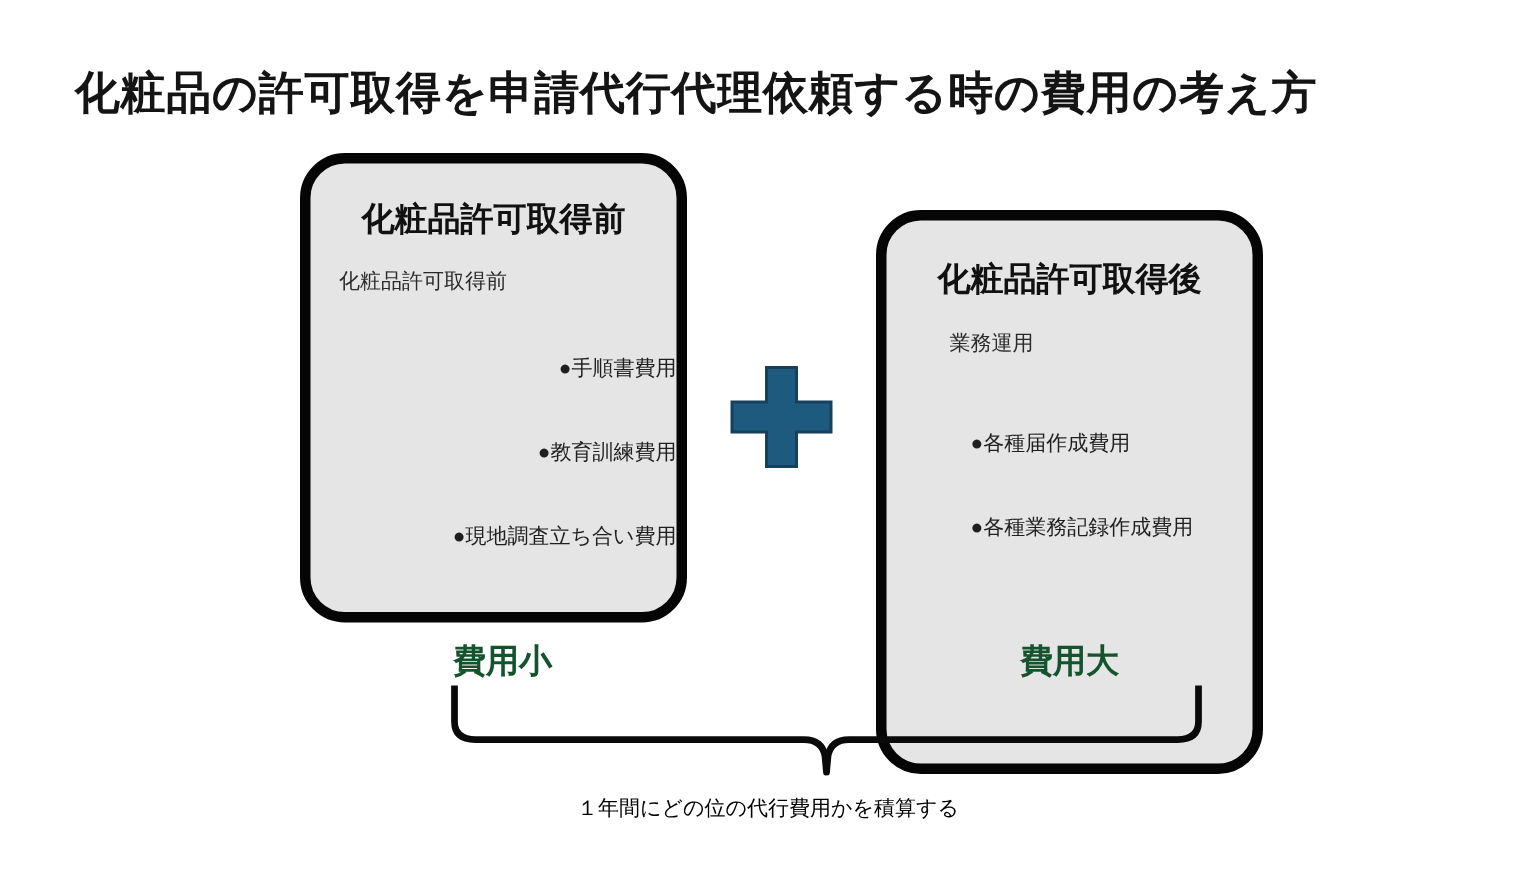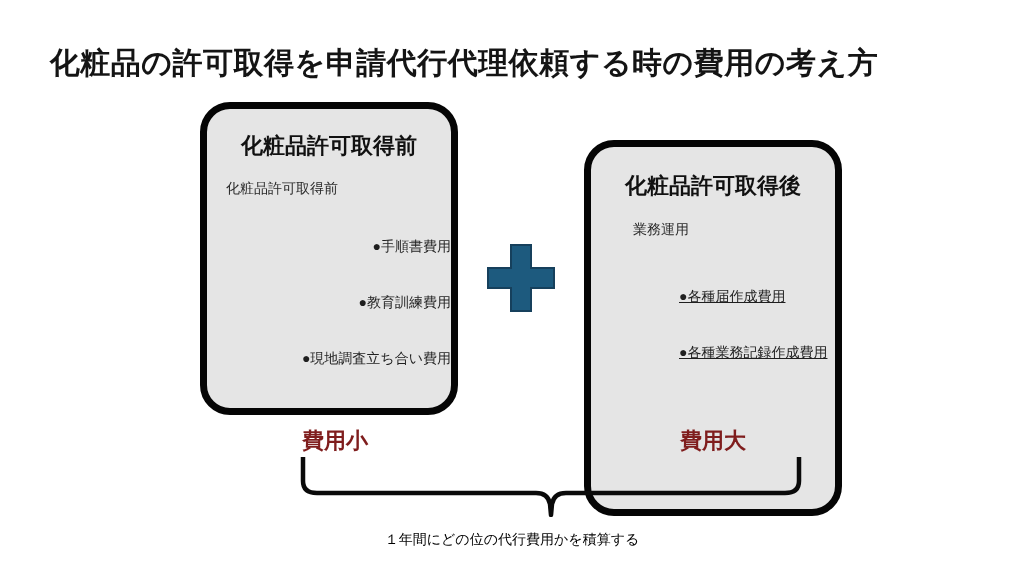--- a/index.html
+++ b/index.html
@@ -86,40 +86,40 @@
 
   .bullet-item {
     font-family: "Liberation Serif", "DejaVu Serif", serif;
     font-size: 14px;
     line-height: 20px;
     color: #1f1f1f;
     height: 56px;
     white-space: nowrap;
   }
   .panel-left .bullet-item  { padding-left: 50px; text-align: right; }
-  .panel-right .bullet-item { padding-left: 88px; text-decoration: underline; }
+  .panel-right .bullet-item { padding-left: 56px; }
 
   
   .plus-sign {
     position: absolute;
     left: 485px;
     top: 242px;
     width: 72px;
     height: 72px;
   }
   .plus-sign svg { display: block; }
 
   
   .cost-label {
     position: absolute;
     font-family: "Liberation Sans", "DejaVu Sans", sans-serif;
     font-weight: 700;
     font-size: 22px;
     line-height: 28px;
-    color: #7f1d1d;
+    color: #14532d;
     white-space: nowrap;
     text-align: center;
   }
   .cost-label-small { left: 240px; top: 427px; width: 190px; }
   .cost-label-large { left: 618px; top: 427px; width: 190px; }
 
   
   .brace {
     position: absolute;
     left: 296px;

